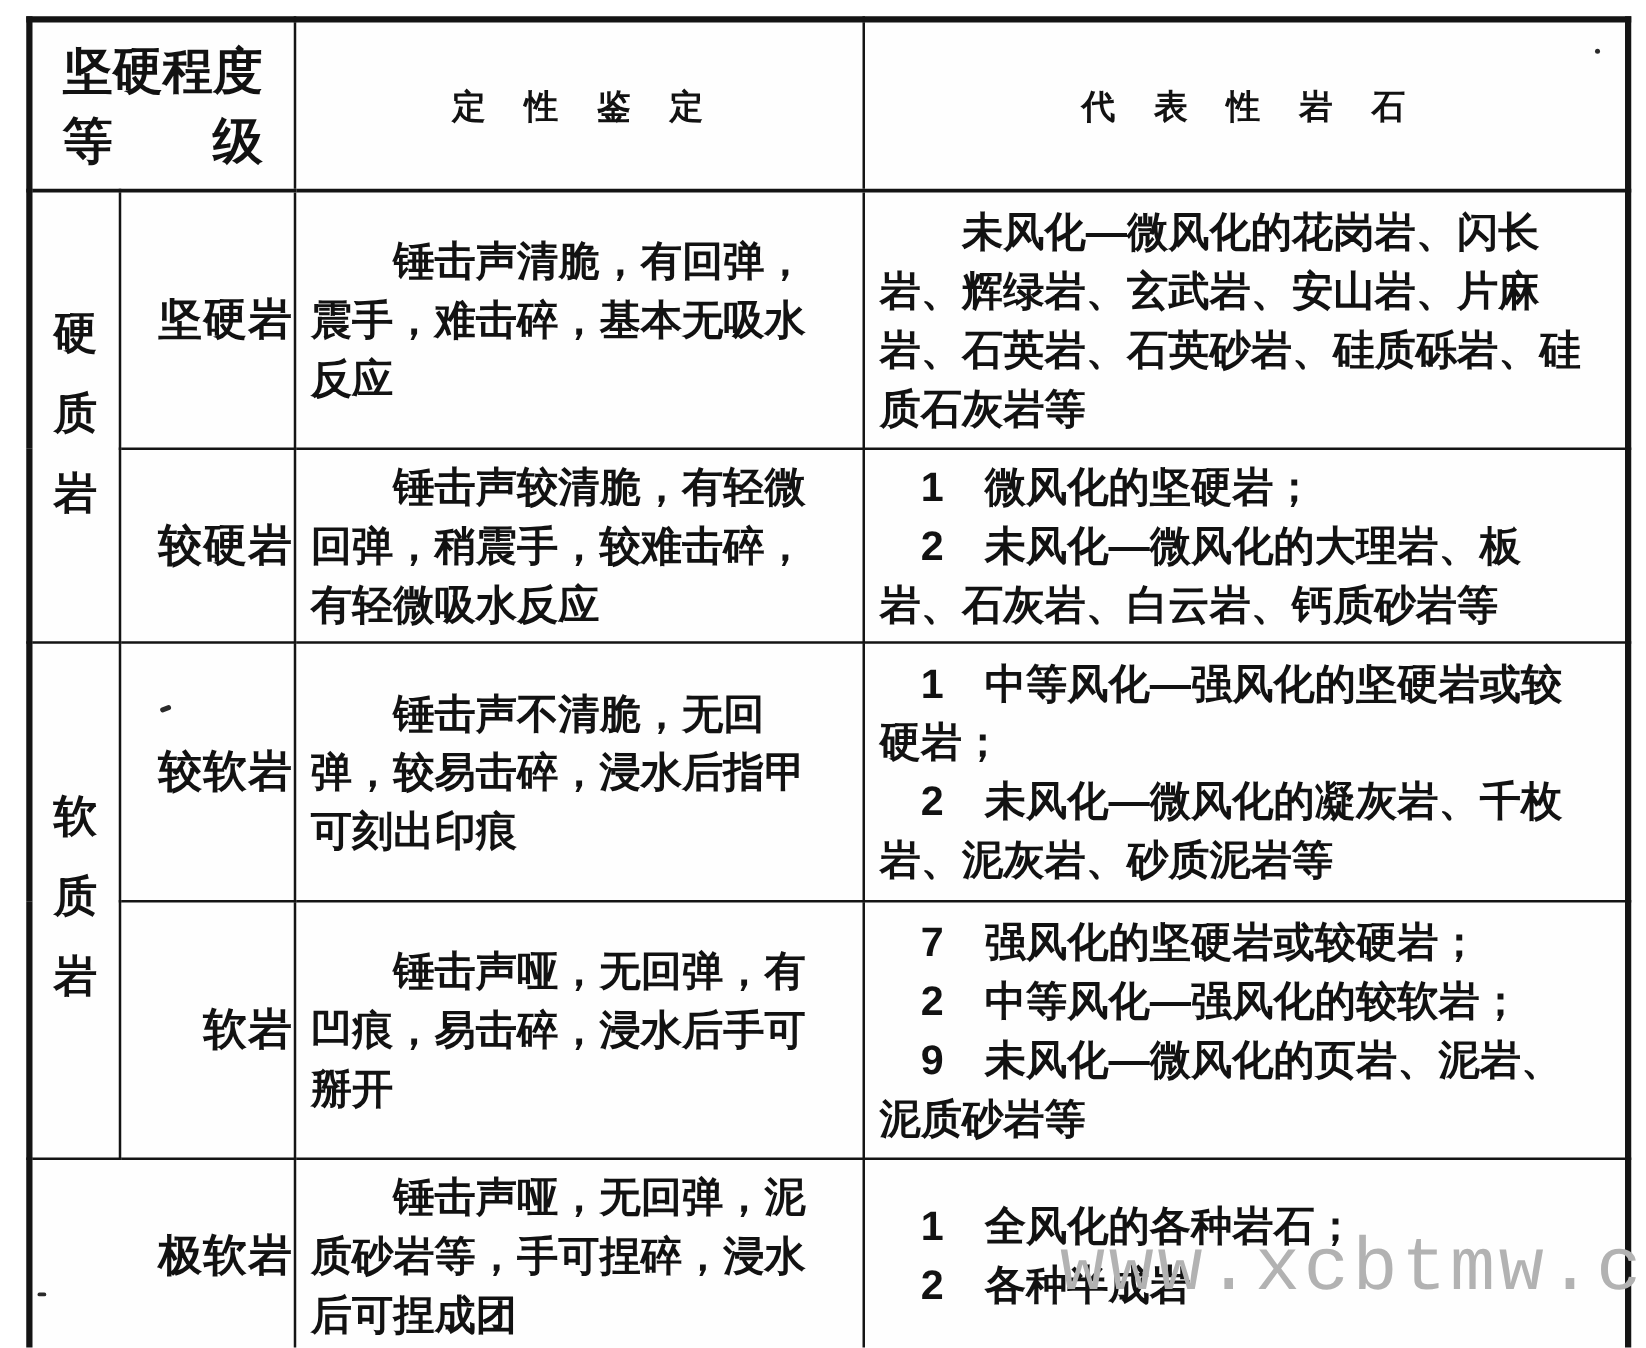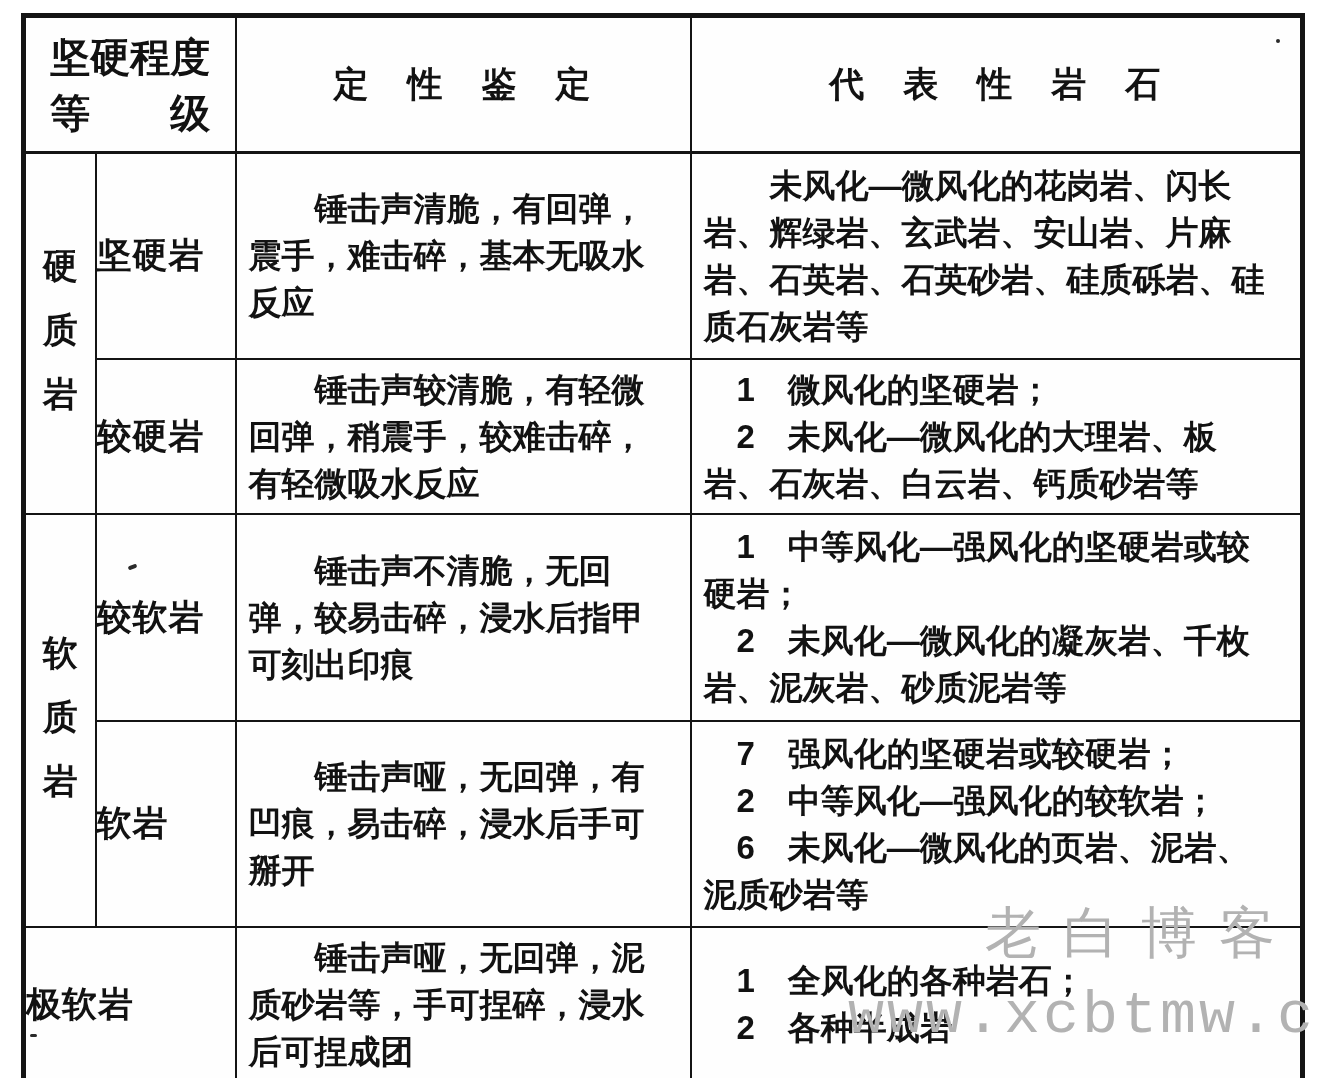--- a/index.html
+++ b/index.html
@@ -26,35 +26,35 @@
     border: 2px solid #141414;
     vertical-align: middle;
     font-weight: 700;
     background: transparent;
   }
   .rock-table th { border-bottom-width: 3px; }
 
   
   th.h-grade { font-size: 40px; line-height: 56px; text-align: center; }
   th.h-grade .l1, th.h-grade .l2 { display: block; }
-  th.h-wide { font-size: 35px; text-align: center; letter-spacing: 2px; }
+  th.h-wide { font-size: 27px; text-align: center; letter-spacing: 2px; }
 
   
   td.group-cell { text-align: center; font-family: Liberation Mono, monospace; }
   .vert-label {
     display: inline-block;
     width: 1.1em;
     font-size: 35px;
     line-height: 64px;
     word-break: break-all;
     text-align: center;
   }
 
   
-  td.grade-cell { text-align: left; font-size: 35px; letter-spacing: 1px; }
+  td.grade-cell { text-align: right; font-size: 35px; letter-spacing: 1px; }
 
   
   td.qual-cell, td.rep-cell {
     font-size: 33px;
     line-height: 47px;
     padding: 6px 14px 6px 12px;
     text-align: left;
   }
   td.rep-cell { padding-right: 18px; margin-left: 36px; }
   p.lead { text-indent: 2em; }
@@ -153,37 +153,36 @@
     </tr>
 
     <tr style="height:206px">
       <td class="grade-cell">软岩</td>
       <td class="qual-cell">
         <p class="lead">锤击声哑，无回弹，有凹痕，易击碎，浸水后手可掰开</p>
       </td>
       <td class="rep-cell">
         <p class="item">7　强风化的坚硬岩或较硬岩；</p>
         <p class="item">2　中等风化—强风化的较软岩；</p>
-        <p class="item">6　未风化—微风化的页岩、泥岩、泥质砂岩等</p>
+        <p class="item">9　未风化—微风化的页岩、泥岩、泥质砂岩等</p>
       </td>
     </tr>
 
     <tr style="height:140px">
       <td colspan="2" class="grade-cell">极软岩</td>
       <td class="qual-cell">
         <p class="lead">锤击声哑，无回弹，泥质砂岩等，手可捏碎，浸水后可捏成团</p>
       </td>
       <td class="rep-cell">
         <p class="item">1　全风化的各种岩石；</p>
         <p class="item">2　各种半成岩</p>
       </td>
     </tr>
   </tbody>
     </table>
 
-  <div class="wm wm-brand">老白博客</div>
   <div class="wm wm-url">www.xcbtmw.com</div>
 
   <div class="speck speck-1"></div>
   <div class="speck speck-2"></div>
   <div class="speck speck-3"></div>
 
 </div>
 
 </body></html>

